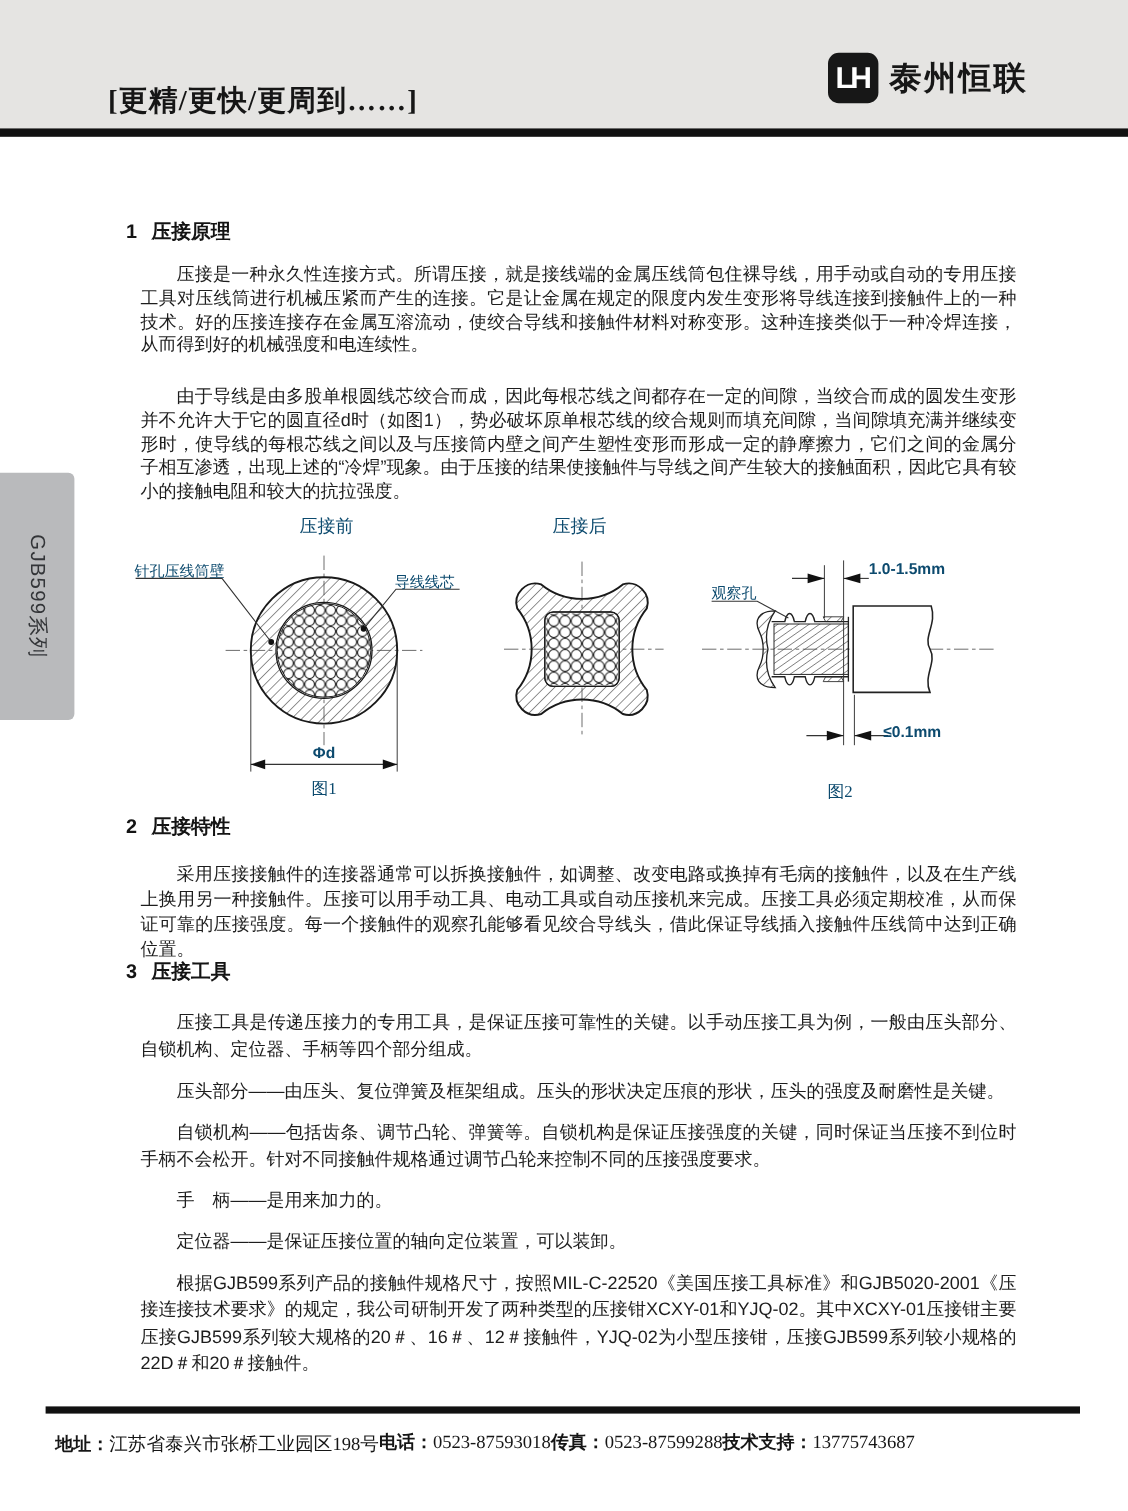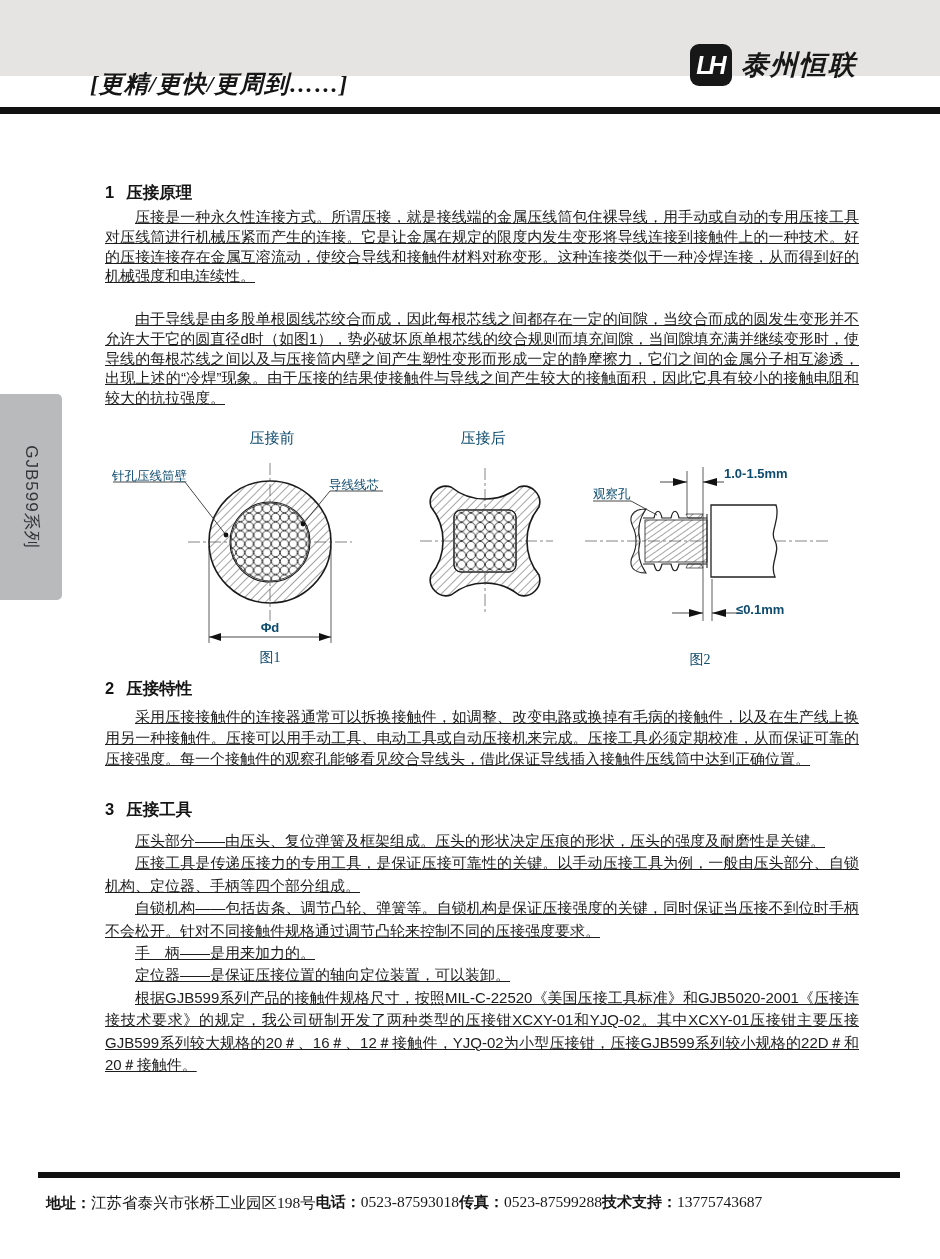--- a/index.html
+++ b/index.html
@@ -2,21 +2,21 @@
 <html><head>
 <meta charset="utf-8">
 <style>
   html,body{margin:0;padding:0;background:#ffffff;}
   .page{
     position:relative;width:940px;height:1259px;overflow:hidden;
     background:#ffffff;color:#1c1c1c;
     font-family:"Liberation Sans","DejaVu Sans",sans-serif;
   }
   
-  .header{position:absolute;left:0;top:0;width:940px;height:76px;background:#e5e4e2;font-style:italic;}
+  .header{position:absolute;left:0;top:0;width:940px;height:107px;background:#e5e4e2;}
   .slogan{
     position:absolute;left:90px;top:68px;font-family:"Liberation Serif","DejaVu Serif",serif;
     font-size:24px;font-weight:600;letter-spacing:1px;color:#161616;
   }
   .logo{position:absolute;left:690px;top:44px;display:flex;align-items:center;}
   .logo-box{
     width:42px;height:42px;background:#171717;border-radius:9px;
     display:flex;align-items:center;justify-content:center;
   }
   .logo-box span{
@@ -39,21 +39,21 @@
   }
   
   .sec-head{
     position:absolute;left:105px;display:flex;gap:12px;align-items:baseline;
     font-size:16.5px;font-weight:bold;color:#141414;
   }
   .para{
     position:absolute;left:105px;width:754px;font-size:15px;color:#1d1d1d;
     text-align:justify;text-justify:inter-ideograph;
   }
-  .para p{margin:0;text-indent:2em;text-decoration:underline;}
+  .para p{margin:12px;text-indent:2em;}
   .s1a{top:207px;line-height:19.8px;}
   .s1b{top:309px;line-height:19.8px;}
   .s2a{top:706px;line-height:21px;}
   .s3a{top:830px;line-height:22.4px;}
   #h1{top:182px;} #h2{top:678px;} #h3{top:799px;}
   
   .fig-svg{position:absolute;left:60px;top:425px;}
   .flabel{position:absolute;font-size:15px;color:#0c4a6e;white-space:nowrap;}
   .flabel.small{font-size:12.5px;}
   .flabel.dim{font-size:13px;font-weight:bold;}
@@ -195,22 +195,22 @@
   </div>
   <div class="para s2a">
     <p>采用压接接触件的连接器通常可以拆换接触件，如调整、改变电路或换掉有毛病的接触件，以及在生产线上换用另一种接触件。压接可以用手动工具、电动工具或自动压接机来完成。压接工具必须定期校准，从而保证可靠的压接强度。每一个接触件的观察孔能够看见绞合导线头，借此保证导线插入接触件压线筒中达到正确位置。</p>
   </div>
 
   <div class="sec-head" id="h3">
     <span>3</span>
     <span>压接工具</span>
   </div>
   <div class="para s3a">
+    <p>压接工具是传递压接力的专用工具，是保证压接可靠性的关键。以手动压接工具为例，一般由压头部分、自锁机构、定位器、手柄等四个部分组成。</p>
     <p>压头部分——由压头、复位弹簧及框架组成。压头的形状决定压痕的形状，压头的强度及耐磨性是关键。</p>
-    <p>压接工具是传递压接力的专用工具，是保证压接可靠性的关键。以手动压接工具为例，一般由压头部分、自锁机构、定位器、手柄等四个部分组成。</p>
     <p>自锁机构——包括齿条、调节凸轮、弹簧等。自锁机构是保证压接强度的关键，同时保证当压接不到位时手柄不会松开。针对不同接触件规格通过调节凸轮来控制不同的压接强度要求。</p>
     <p>手　柄——是用来加力的。</p>
     <p>定位器——是保证压接位置的轴向定位装置，可以装卸。</p>
     <p>根据GJB599系列产品的接触件规格尺寸，按照MIL-C-22520《美国压接工具标准》和GJB5020-2001《压接连接技术要求》的规定，我公司研制开发了两种类型的压接钳XCXY-01和YJQ-02。其中XCXY-01压接钳主要压接GJB599系列较大规格的20＃、16＃、12＃接触件，YJQ-02为小型压接钳，压接GJB599系列较小规格的22D＃和20＃接触件。</p>
   </div>
 
   <div class="bottom-rule"></div>
   <div class="footer">
     <span><span class="lab">地址：</span><span class="val">江苏省泰兴市张桥工业园区198号</span></span>
     <span><span class="lab">电话：</span><span class="val">0523-87593018</span></span>

